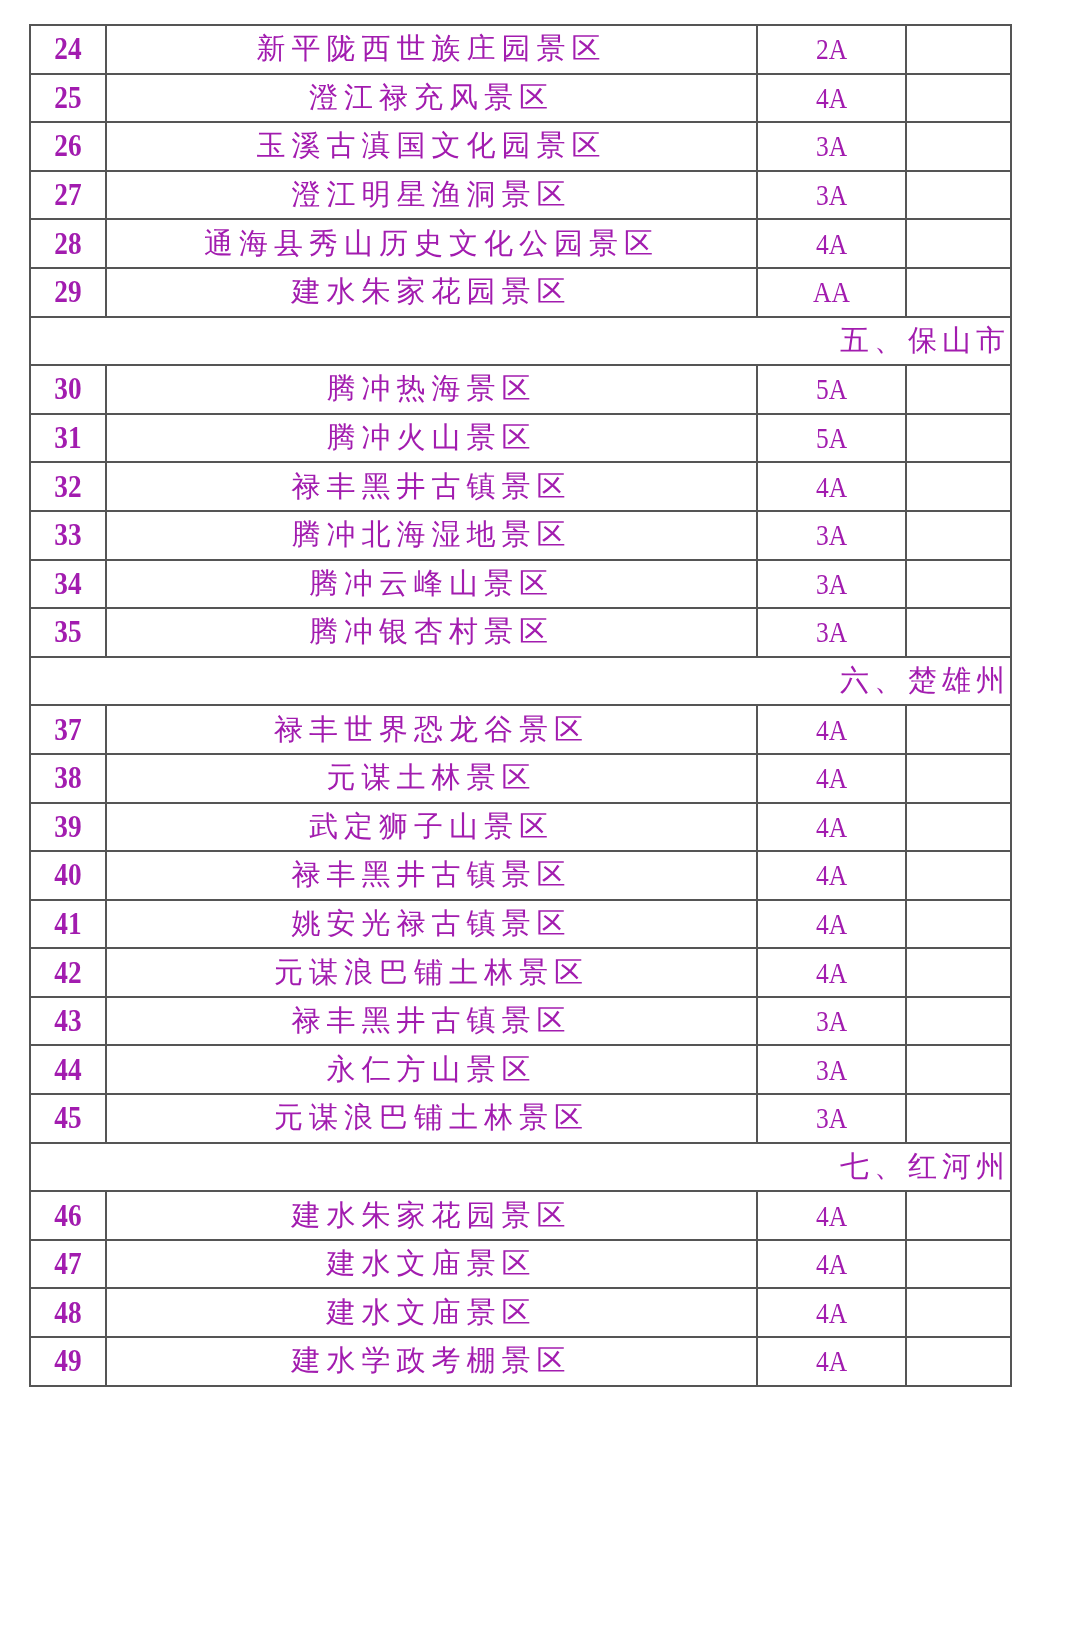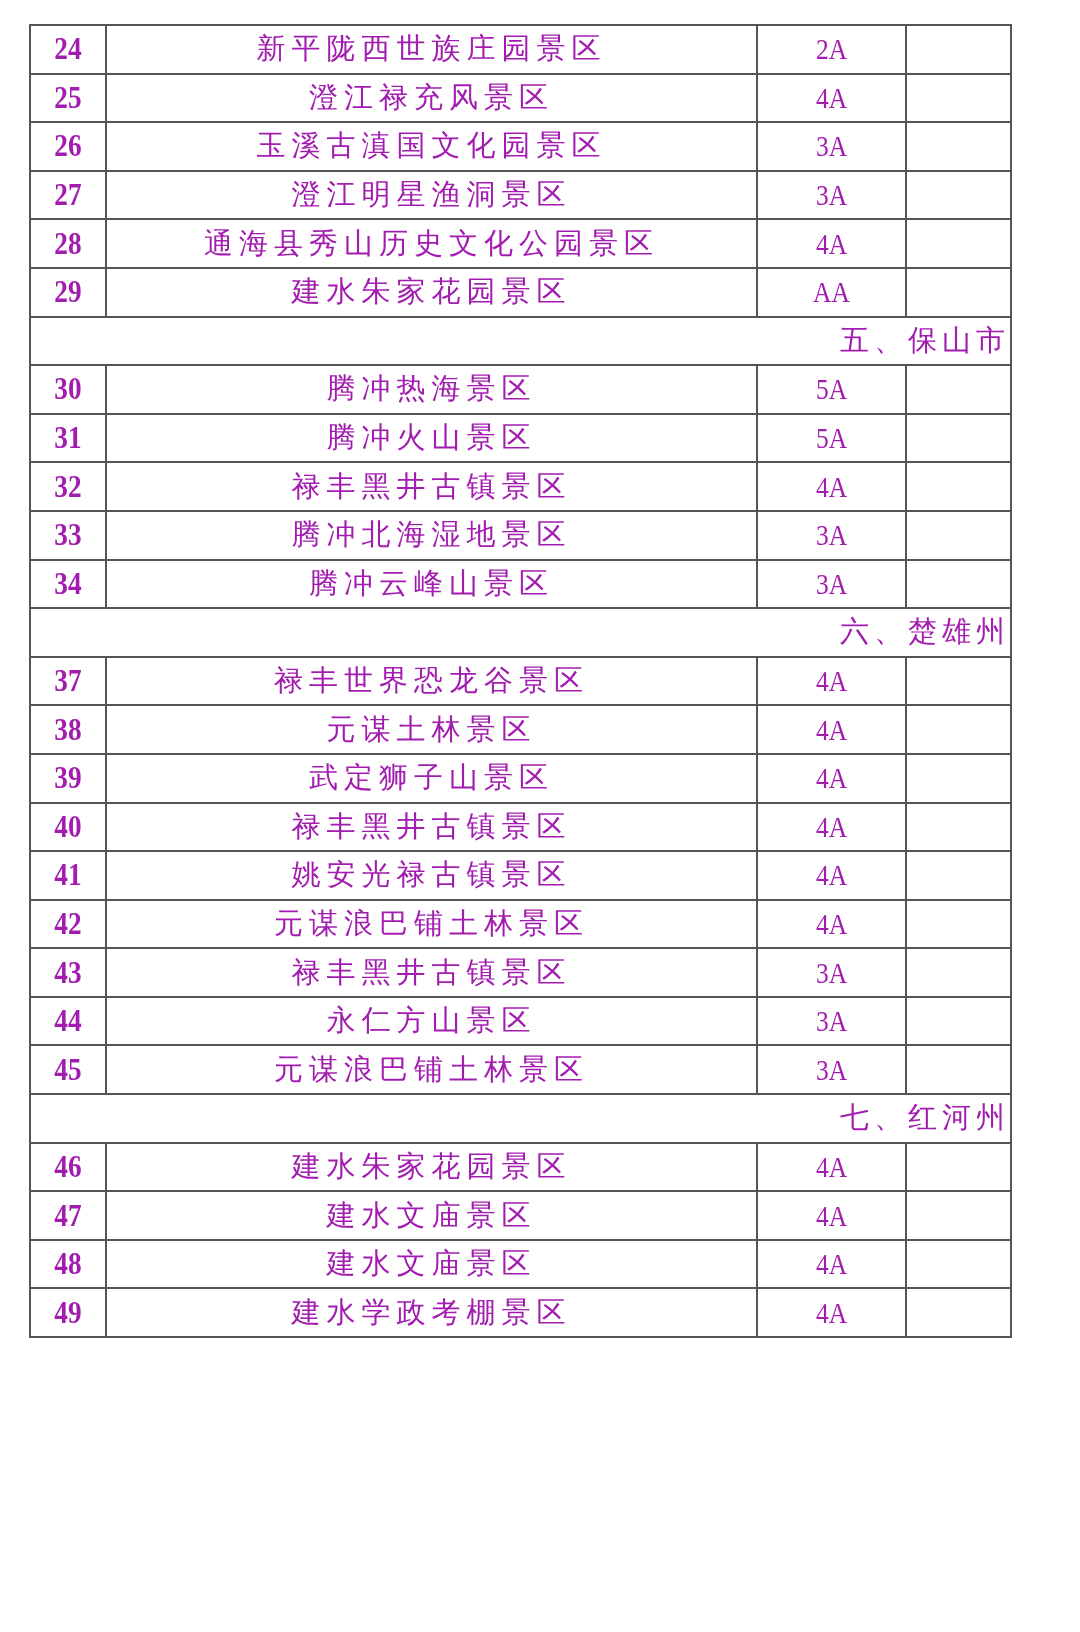--- a/index.html
+++ b/index.html
@@ -137,20 +137,26 @@
     <td class="cell-note"></td>
   </tr>
 
   <tr>
     <td class="cell-no">34</td>
     <td class="cell-name">腾冲云峰山景区</td>
     <td class="cell-grade">3A</td>
     <td class="cell-note"></td>
   </tr>
 
+  <tr>
+    <td class="cell-no">35</td>
+    <td class="cell-name">腾冲银杏村景区</td>
+    <td class="cell-grade">3A</td>
+    <td class="cell-note"></td>
+  </tr>
 
 
   <tr>
     <td class="cell-section" colspan="4">六、楚雄州</td>
   </tr>
 
   <tr>
     <td class="cell-no">37</td>
     <td class="cell-name">禄丰世界恐龙谷景区</td>
     <td class="cell-grade">4A</td>

